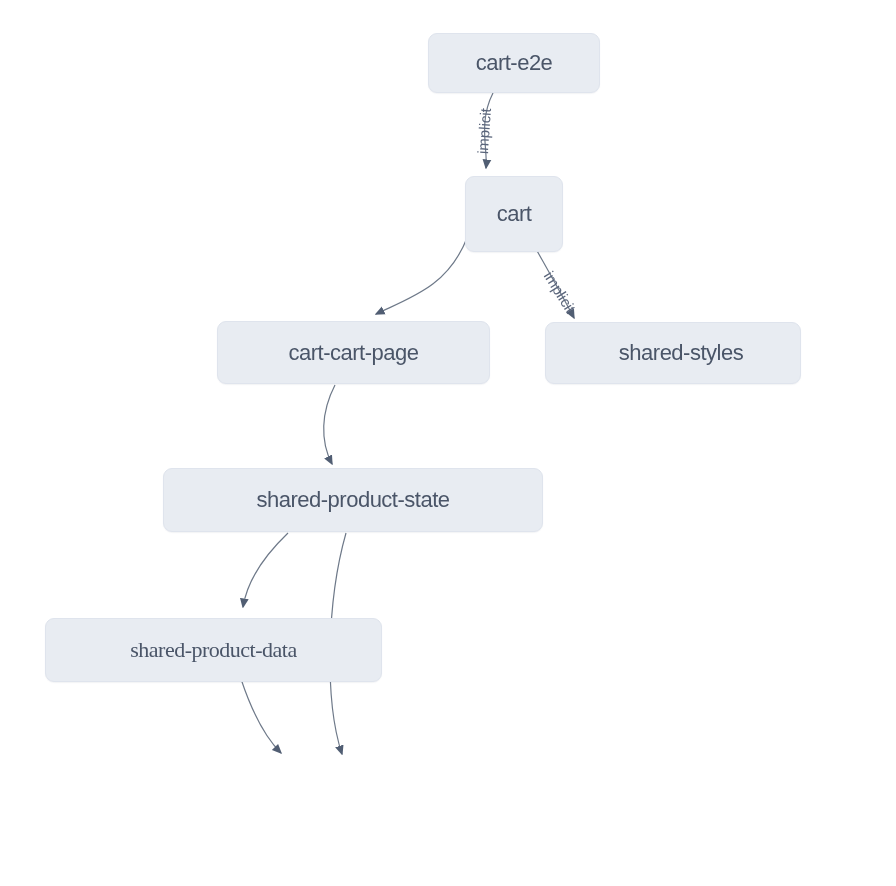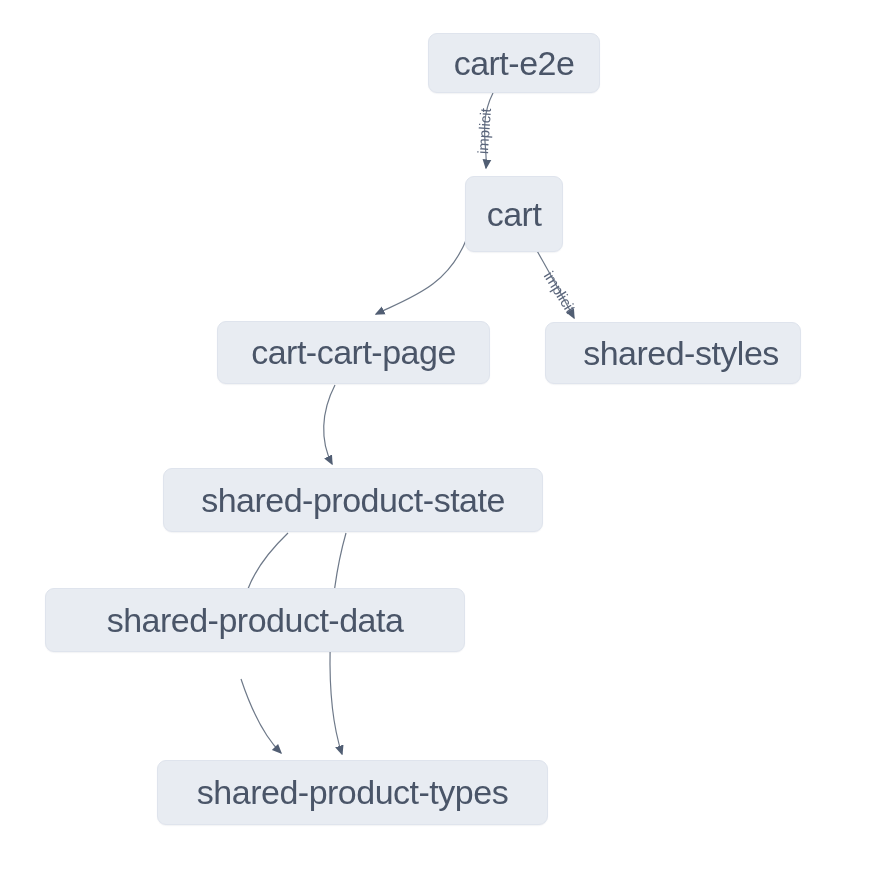--- a/index.html
+++ b/index.html
@@ -38,21 +38,21 @@
   }
   .node{
     position:absolute;
     display:flex;
     align-items:center;
     justify-content:center;
     background:var(--node-fill);
     border:1px solid var(--node-border);
     border-radius:9px;
     color:var(--node-text);
-    font-size:34px;
+    font-size:22px;
     letter-spacing:-0.5px;
     white-space:nowrap;
     box-sizing:border-box;
     cursor:pointer;
     box-shadow:0 1px 1px rgba(100,116,139,0.08);
   }
   .edge-label{
     position:absolute;
     font-size:15px;
     color:var(--label-text);
@@ -88,17 +88,16 @@
   <div class="node" style="left:428px; top:33px;  width:172px; height:60px;">cart-e2e</div>
 
   <div class="node" style="left:465px; top:176px; width:98px;  height:76px;">cart</div>
 
   <div class="node" style="left:217px; top:321px; width:273px; height:63px;">cart-cart-page</div>
 
   <div class="node" style="left:545px; top:322px; width:256px; height:62px;padding-left:16px;">shared-styles</div>
 
   <div class="node" style="left:163px; top:468px; width:380px; height:64px;">shared-product-state</div>
 
-  <div class="node" style="left:45px;  top:588px; width:420px; height:64px;">shared-product-data</div>
+  <div class="node" style="left:45px;  top:618px; width:337px; height:64px;font-family:Liberation Serif, serif;">shared-product-data</div>
 
-  <div class="node" style="left:157px; top:760px; width:391px; height:65px;">shared-product-types</div>
 
 </div>
 
 </body></html>

